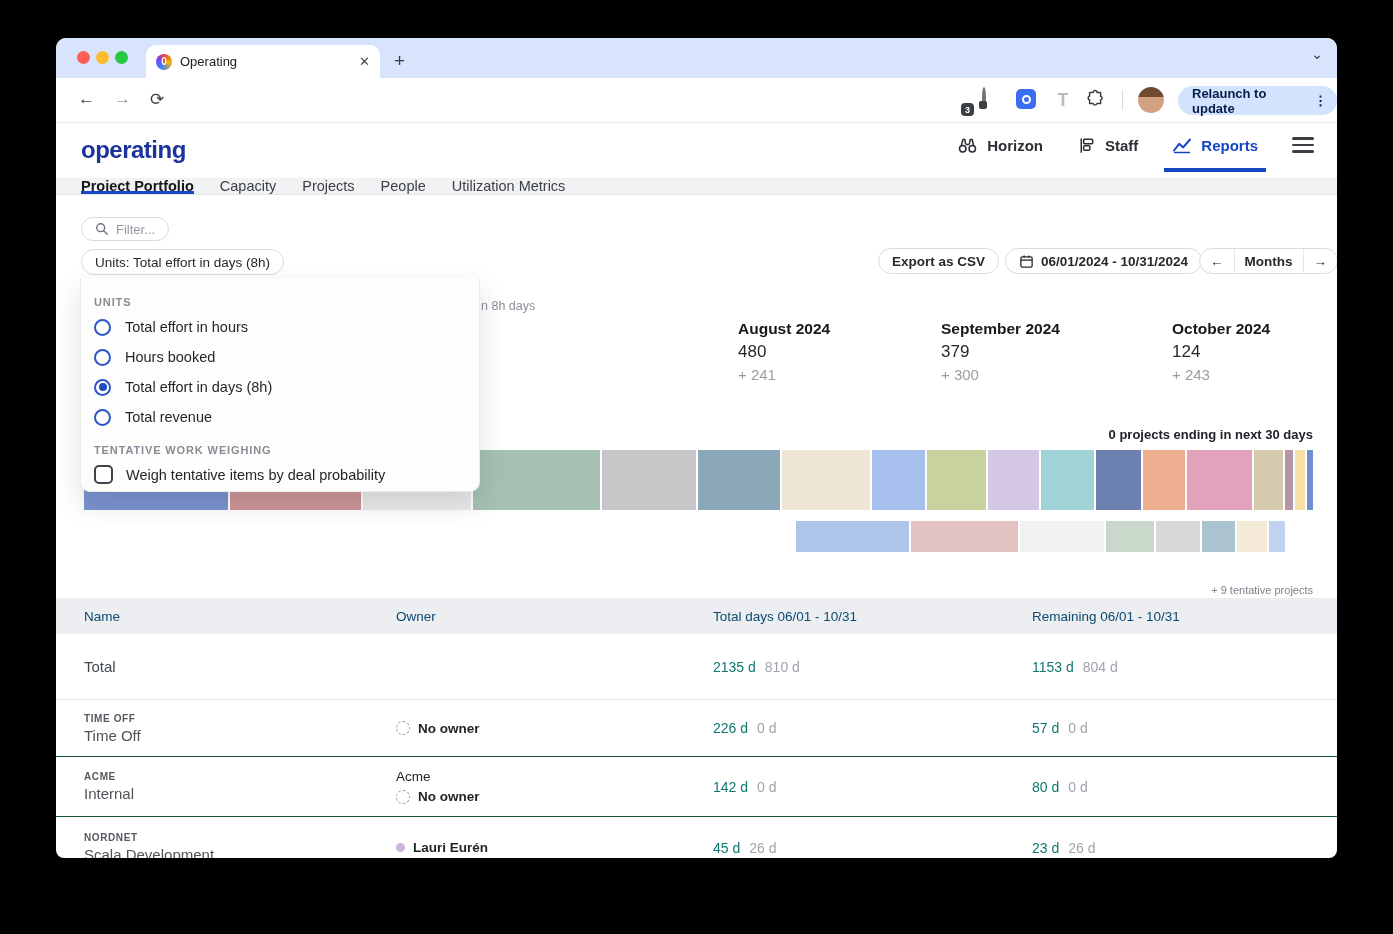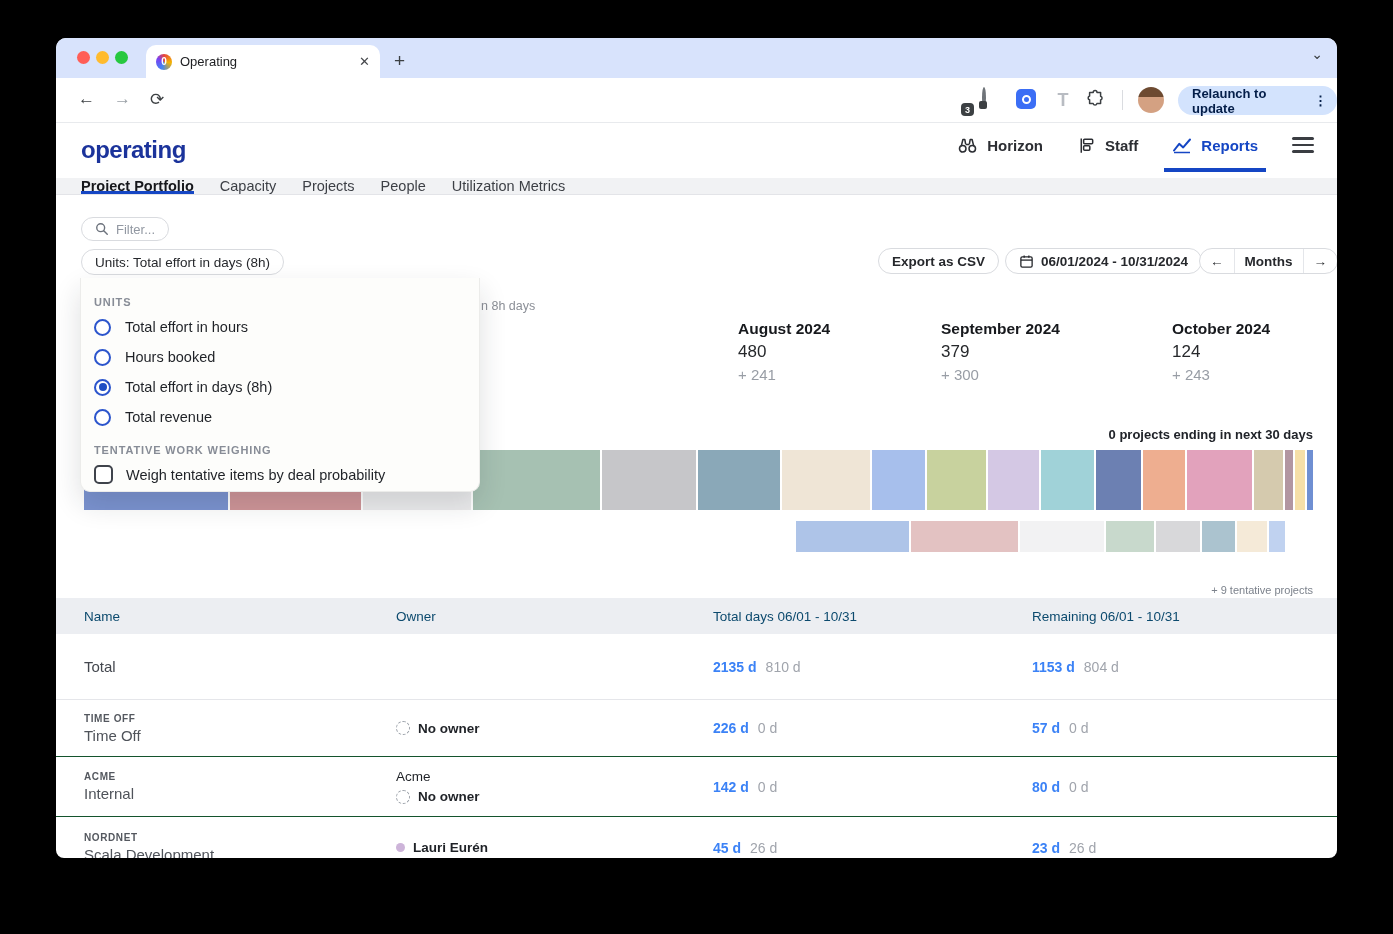--- a/index.html
+++ b/index.html
@@ -77,21 +77,21 @@
   .bar.tentative{left:740px;top:483px;width:489px;height:31px;}
   .tentative-note{position:absolute;right:24px;top:519px;font-size:11px;color:#7c828c;margin-top:27px;}
   
   .table{position:absolute;left:0;top:560px;right:0;}
   .trow{display:grid;grid-template-columns:312px 317px 319px auto;padding-left:28px;align-items:center;}
   .thead{height:36px;background:#eceef2;}
   .thead div{font-size:13.5px;font-weight:400;color:#0c4a6e;}
   .total-row{height:66px;border-bottom:1px solid #e5e6ea;}
   .total-name{font-size:15px;color:#43474e;}
   .vals{display:flex;align-items:baseline;gap:9px;}
-  .v-main{font-size:14px;font-weight:700;color:#3b82f6;}
+  .v-main{font-size:14px;font-weight:400;color:#0f766e;}
   .v-sec{font-size:14px;color:#a0a4ac;}
   .prow{border-bottom:1px solid #14532d;}
   .prow .namecell{display:flex;flex-direction:column;justify-content:center;gap:3px;}
   .cat{font-size:10px;font-weight:600;letter-spacing:.06em;color:#54585f;}
   .pname{font-size:15px;color:#4f535a;}
   .owner-lines{display:flex;flex-direction:column;gap:5px;}
   .owner-line{display:flex;align-items:center;gap:8px;}
   .owner-strong{font-size:13.5px;font-weight:700;color:#1f2227;}
   .owner-plain{font-size:13.5px;color:#1f2227;}
   .none-circle{width:14px;height:14px;border:1.5px dashed #9aa0a8;border-radius:50%;flex:none;}

